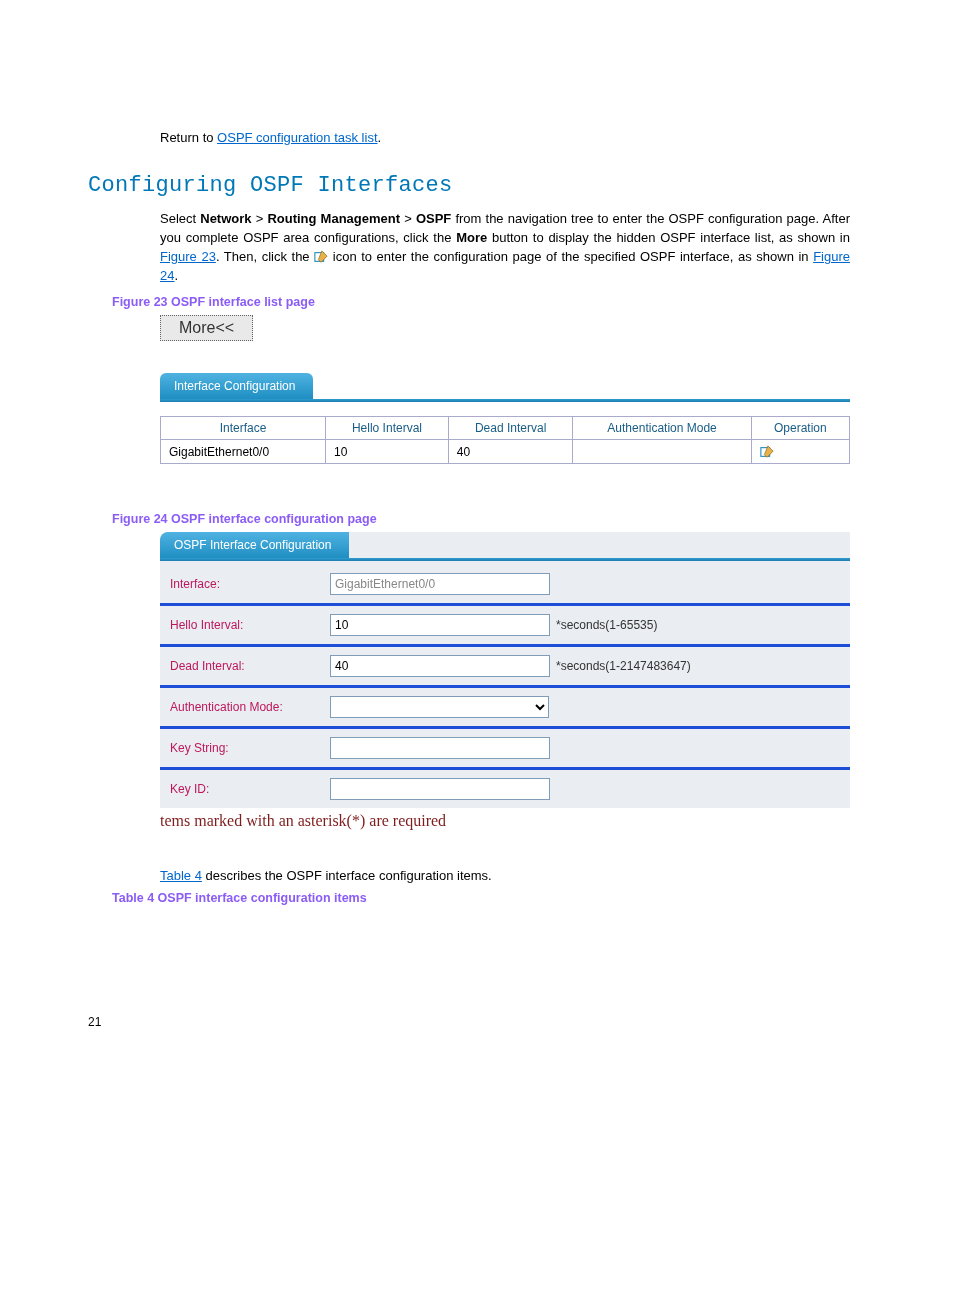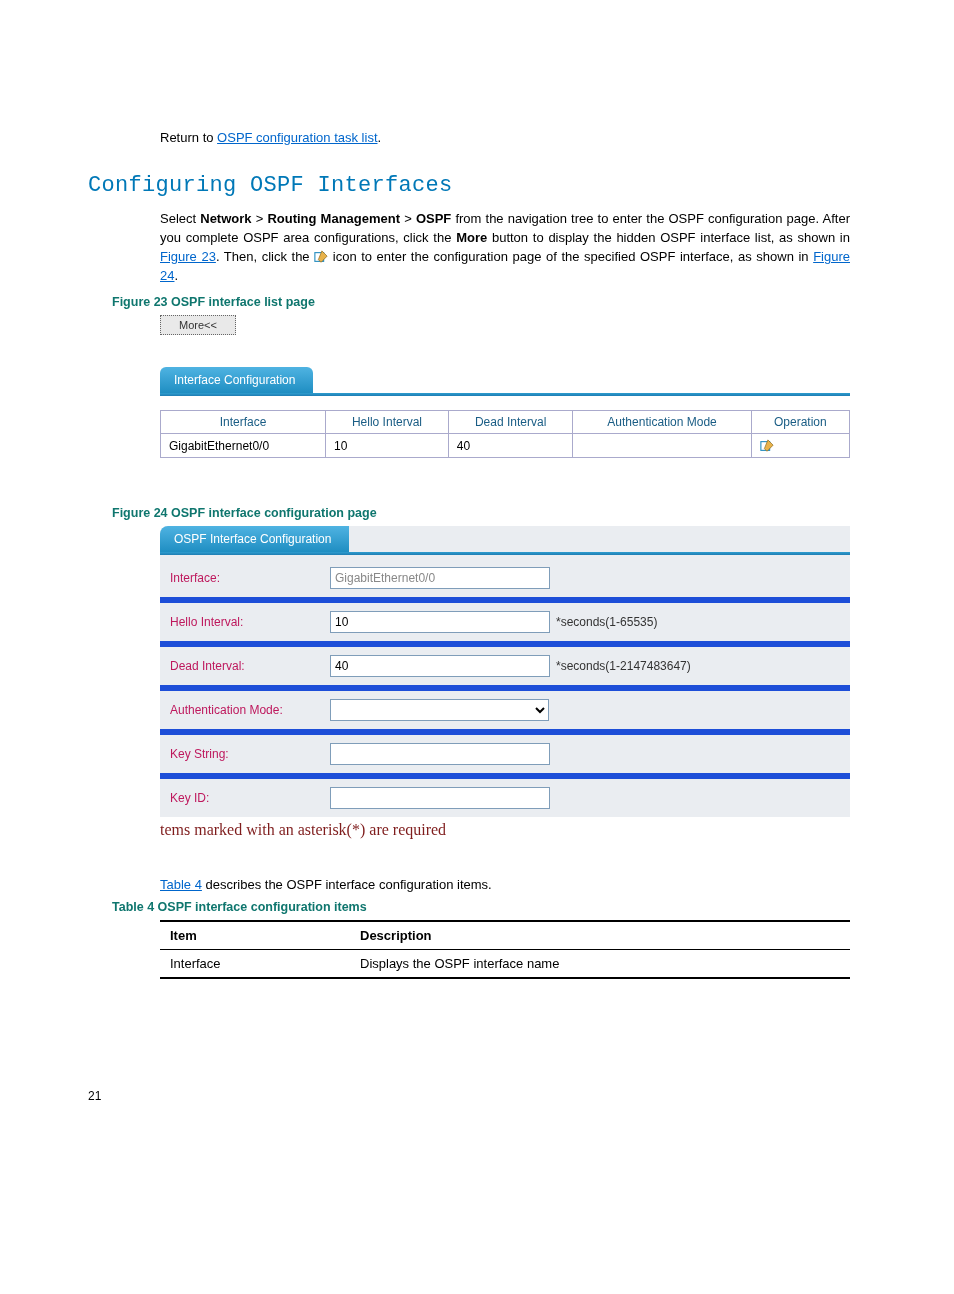--- a/index.html
+++ b/index.html
@@ -33,31 +33,31 @@
     margin: 0 0 12px 0;
     letter-spacing: 0.3px;
   }
   .body-para {
     text-align: justify;
     line-height: 1.45;
     margin-bottom: 10px;
   }
   .body-para b { font-weight: bold; }
   .fig-caption {
-    color: #0f766e;
+    color: #8b5cf6;
     font-weight: bold;
     font-size: 12.5px;
     margin: 8px 0 6px 0;
     padding-left: 24px;
   }
   .more-btn {
     display: inline-block;
     border: 1px dotted #666;
     background: #e9e9e9;
-    font-size: 11px;
+    font-size: 16px;
     padding: 3px 18px;
     color: #333;
   }
   .tab-bar {
     margin-top: 32px;
   }
   .tab {
     display: inline-block;
     background: linear-gradient(#4fb3e2, #1f8ec2);
     color: #fff;
@@ -100,21 +100,21 @@
   .config-form .tab {
     border-top-left-radius: 8px;
     border-top-right-radius: 0;
   }
   .config-body {
     padding: 4px 0 0 0;
   }
   .row {
     display: flex;
     align-items: center;
-    border-top: 6px solid #1d4ed8;
+    border-top: 3px solid #1d4ed8;
     padding: 8px 0 8px 10px;
     font-size: 12px;
   }
   .row:first-child { border-top:none; }
   .row .lbl {
     width: 160px;
     color: #be185d;
   }
   .row .inp {
     width: 226px;
@@ -278,30 +278,16 @@
     </div>
     <div class="footnote">tems marked with an asterisk(*) are required</div>
   </div>
 
   <div class="indent after-fig">
     <a class="link" href="#">Table 4</a><span> describes the OSPF interface configuration items.</span>
   </div>
 
   <div class="indent fig-caption">Table 4 OSPF interface configuration items</div>
 
-  <div class="indent">
-    <table class="desc-table">
-      <tbody>
-          <tr>
-        <th style="width:170px">Item</th>
-        <th>Description</th>
-      </tr>
-      <tr>
-        <td>Interface</td>
-        <td>Displays the OSPF interface name</td>
-      </tr>
-    </tbody>
-      </table>
-  </div>
 
   <div class="pagenum">21</div>
 
 </div>
 
 </body></html>

